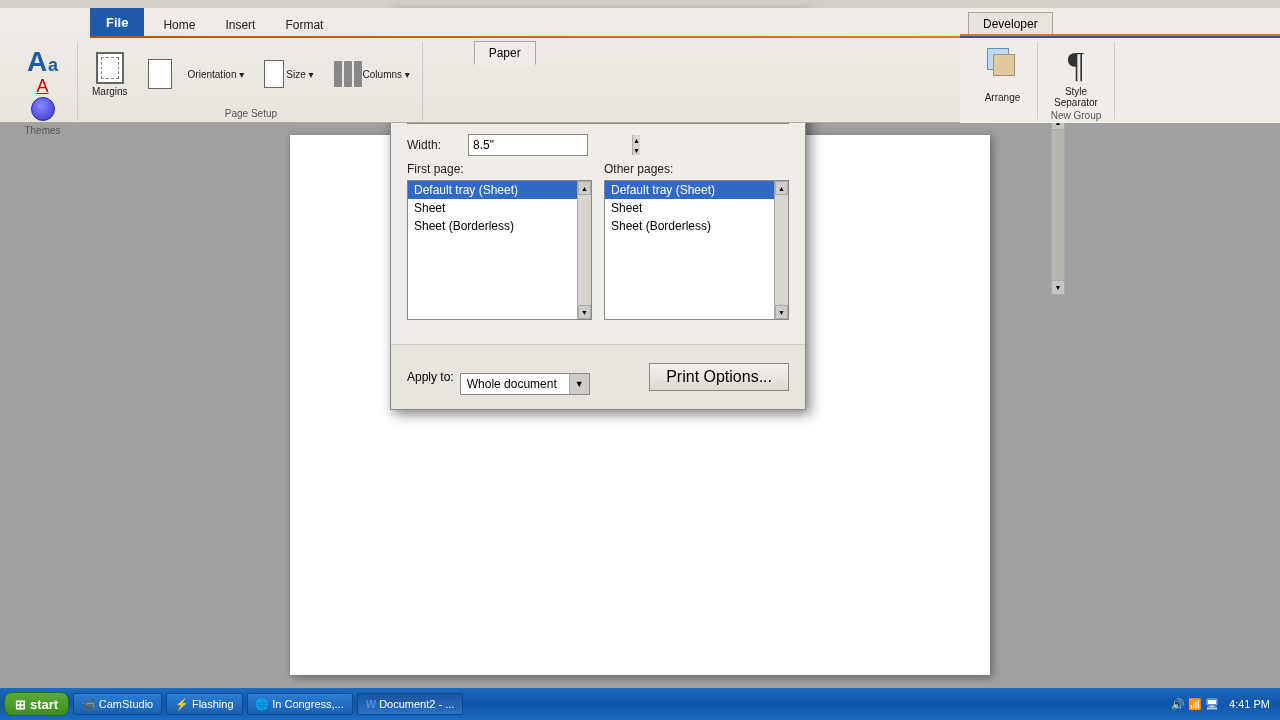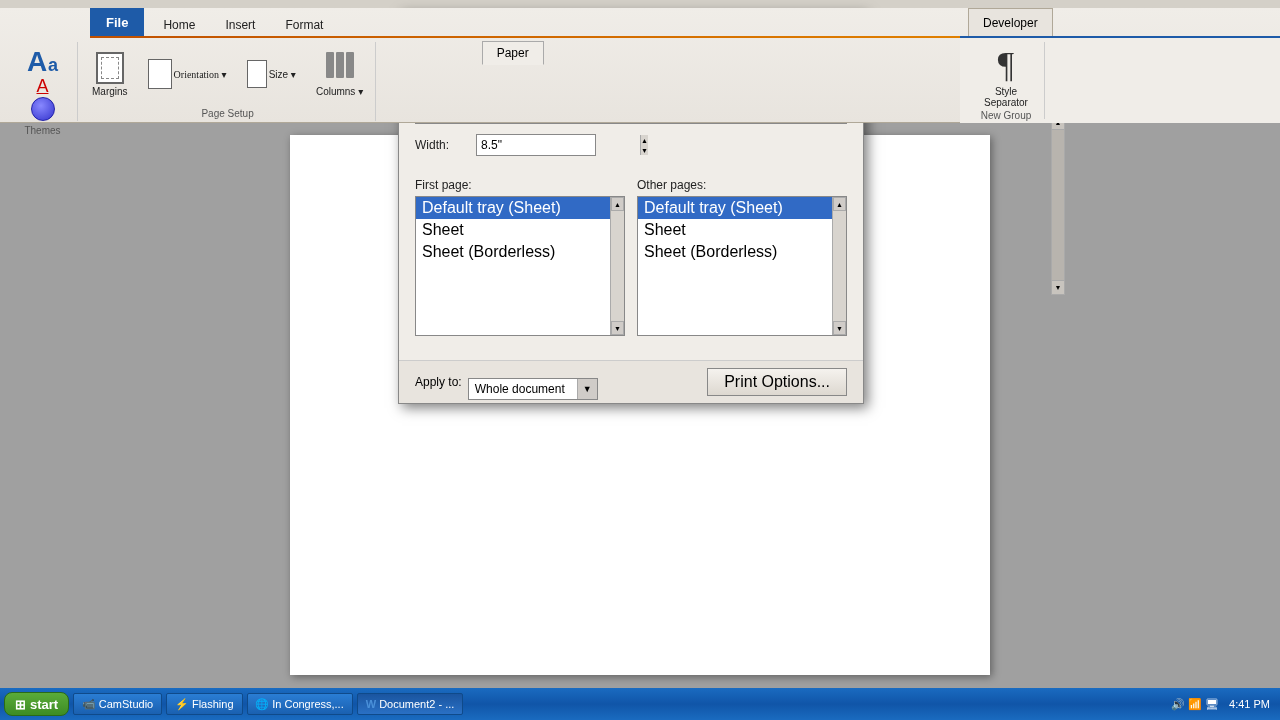--- a/index.html
+++ b/index.html
@@ -118,21 +118,21 @@
       align-items: flex-end;
       padding-left: 8px;
     }
 
     .developer-tab {
       padding: 4px 14px;
       font-size: 12px;
       border: 1px solid #b0a898;
       border-bottom: none;
       background: #e8e4de;
-      height: 28px;
+      height: 22px;
       display: flex;
       align-items: center;
     }
 
     .developer-content {
       display: flex;
       align-items: stretch;
       height: 87px;
       padding: 4px 8px;
       background: #f0ede8;
@@ -218,22 +218,22 @@
       color: white;
       font-size: 11px;
       padding: 0 6px;
       text-align: center;
     }
 
     .dialog {
       pointer-events: all;
       position: absolute;
       top: 10px;
-      left: 398px;
-      width: 466px;
+      left: 390px;
+      width: 416px;
       background: #f0ede8;
       border: 1px solid #888;
       box-shadow: 4px 4px 12px rgba(0,0,0,0.5);
     }
 
     .dialog-titlebar {
       background: linear-gradient(to bottom, #4a90d9 0%, #2060b8 100%);
       color: white;
       display: flex;
       align-items: center;
@@ -417,21 +417,21 @@
     .listbox {
       border: 1px solid #888;
       background: white;
       height: 140px;
       overflow: hidden;
       position: relative;
     }
 
     .listbox-item {
       padding: 2px 6px;
-      font-size: 16px;
+      font-size: 12px;
       cursor: pointer;
     }
     .listbox-item.selected {
       background: #316ac5;
       color: white;
     }
 
     .listbox-scrollbar {
       position: absolute;
       right: 0; top: 0; bottom: 0;
@@ -693,33 +693,33 @@
     </div>
 
     <div class="page-setup-btn ribbon-group" style="flex-direction:column; align-items:flex-start; min-width:180px;">
       <div style="display:flex; flex-direction:row; gap:8px; align-items:center; flex:1;">
 
         <div class="ribbon-icon-btn" style="flex-direction:column;">
           <div class="margins-icon"></div>
           <span style="font-size:10px;">Margins</span>
         </div>
 
-        <div class="ribbon-icon-btn" style="flex-direction:row; gap:2px;font-family:Liberation Serif, serif;">
+        <div class="ribbon-icon-btn" style="flex-direction:row; gap:16px;">
           <div style="display:flex; flex-direction:column; gap:2px;">
             <div class="orientation-box"></div>
           </div>
           <span style="font-size:10px;">Orientation ▾</span>
         </div>
 
         <div class="ribbon-icon-btn" style="flex-direction:row; align-items:center; gap:2px;">
           <div class="size-icon"></div>
           <span style="font-size:10px;">Size ▾</span>
         </div>
 
-        <div class="ribbon-icon-btn" style="flex-direction:column; align-items:center; gap:8px;">
+        <div class="ribbon-icon-btn" style="flex-direction:row; align-items:center; gap:1px;">
           <div class="columns-icon">
             <div class="col-bar"></div>
             <div class="col-bar"></div>
             <div class="col-bar"></div>
           </div>
           <span style="font-size:10px;">Columns ▾</span>
         </div>
       </div>
       <div class="ribbon-group-label" style="align-self:center;">Page Setup</div>
     </div>
@@ -727,20 +727,28 @@
     <div style="flex:1;"></div>
   </div>
 
   <div class="developer-section">
     <div class="developer-tab-bar">
       <div class="developer-tab">Developer</div>
     </div>
     <div style="height:2px; background:#e07030;"></div>
     <div class="developer-content">
 
+      <div class="ribbon-group">
+        <div class="arrange-icon">
+          <div class="arrange-square" style="left:2px; top:2px;"></div>
+          <div class="arrange-square" style="left:8px; top:8px; background:#e0c8a0; border-color:#b09060;"></div>
+        </div>
+        <div style="font-size:10px; color:#222;">Arrange</div>
+        <div class="ribbon-group-label"></div>
+      </div>
 
       <div class="ribbon-group">
         <div style="display:flex; flex-direction:column; align-items:center; gap:2px; cursor:pointer;">
           <div class="style-sep-icon">
             <div class="para-mark">¶</div>
           </div>
           <div style="font-size:10px; color:#222; text-align:center; width:60px;">Style
 Separator</div>
         </div>
         <div class="ribbon-group-label">New Group</div>
@@ -783,21 +791,21 @@
     <div class="field-row">
       <span class="field-label-wide">Paper size:</span>
     </div>
     <div class="field-row" style="margin-left: 0; margin-bottom:10px;">
       <div class="dropdown-field" style="flex:1; margin-left:0;">
         <span style="flex:1; font-size:12px;">Letter (8 1/2 x 11 in)</span>
         <div class="dropdown-arrow">▼</div>
       </div>
     </div>
 
-    <div class="field-row" style="margin-bottom:22px;">
+    <div class="field-row" style="margin-bottom:6px;">
       <span class="field-label">Width:</span>
       <div class="spin-field">
         <input class="spin-input" type="text" value="8.5&quot;" style="">
         <div class="spin-btns">
           <button class="spin-btn">▲</button>
           <button class="spin-btn">▼</button>
         </div>
       </div>
     </div>
 
@@ -833,21 +841,21 @@
             <div class="scrollbar-btn">▲</div>
             <div class="scrollbar-track"></div>
             <div class="scrollbar-btn">▼</div>
           </div>
         </div>
       </div>
     </div>
 
   </div>
 
-  <div style="display:flex; align-items:center; justify-content:space-between; padding:3px 16px; background:#e8e4de; border-top:1px solid #ccc;">
+  <div style="display:flex; align-items:center; justify-content:space-between; padding:14px 16px; background:#e8e4de; border-top:1px solid #ccc;">
     <div class="apply-row">
       <span class="apply-label">Apply to:</span>
       <div class="apply-dropdown" style="position:relative;margin-top:14px;">
         <span style="flex:1; font-size:12px;">Whole document</span>
         <div class="dropdown-arrow" style="position:absolute; right:0; top:0; bottom:0; width:20px; background:#d0ccc8; border-left:1px solid #aaa; display:flex; align-items:center; justify-content:center; font-size:9px;">▼</div>
       </div>
     </div>
     <button class="dialog-btn">Print Options...</button>
   </div>
 

